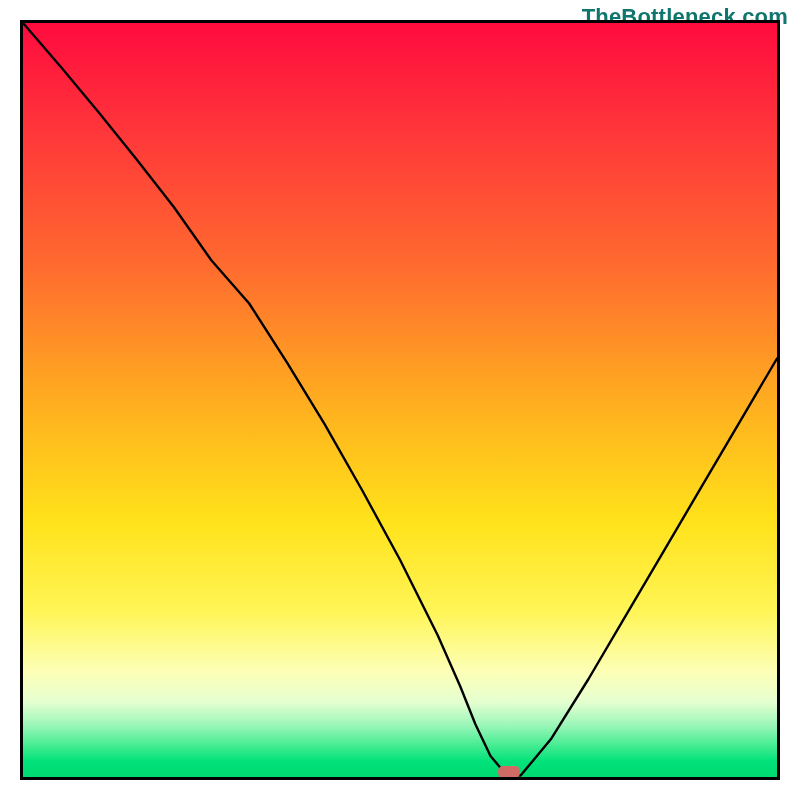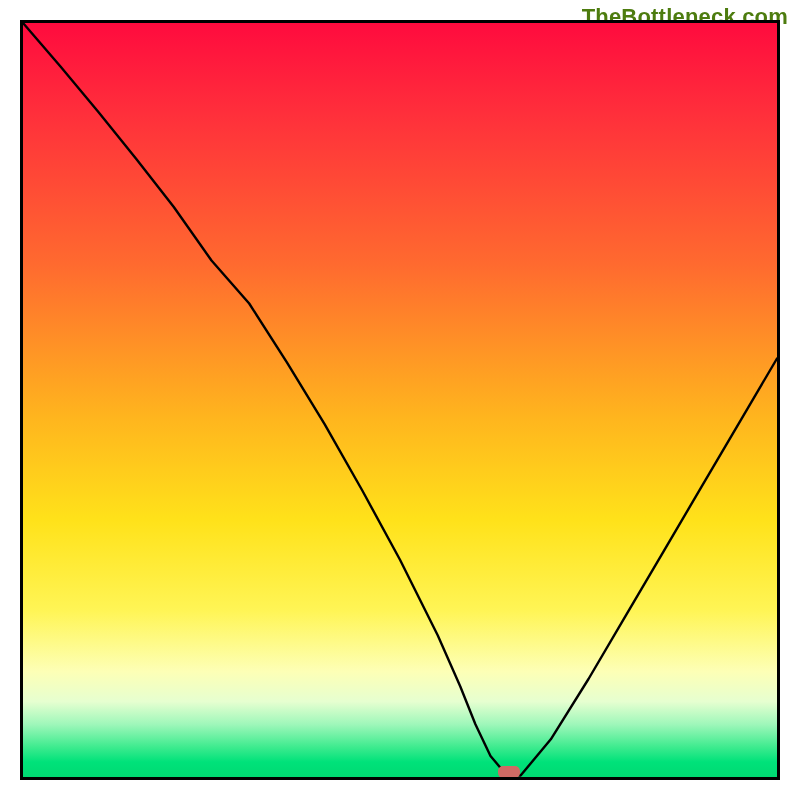--- a/index.html
+++ b/index.html
@@ -14,21 +14,21 @@
     position: relative;
     width: 800px;
     height: 800px;
   }
   .watermark {
     position: absolute;
     top: 4px;
     right: 12px;
     font-size: 22px;
     font-weight: 600;
-    color: #4d7c0f;
+    color: #0f766e;
     letter-spacing: 0.2px;
     user-select: none;
   }
   .plot-frame {
     position: absolute;
     left: 20px;
     top: 20px;
     width: 760px;
     height: 760px;
     border: 3px solid #000;

